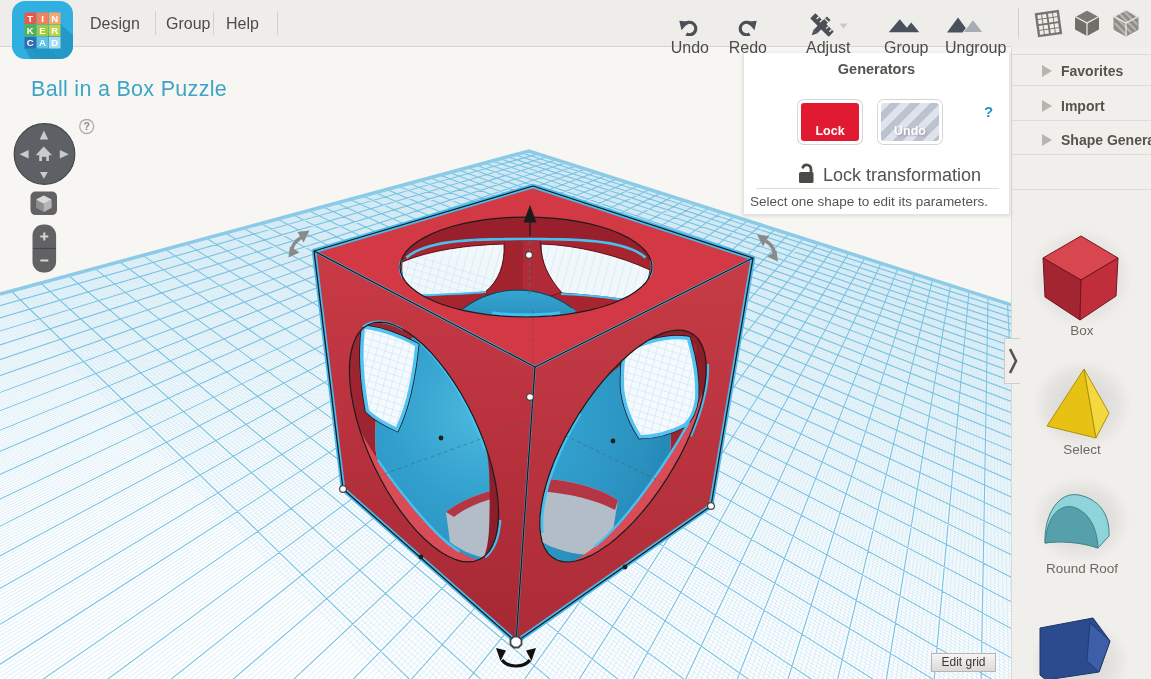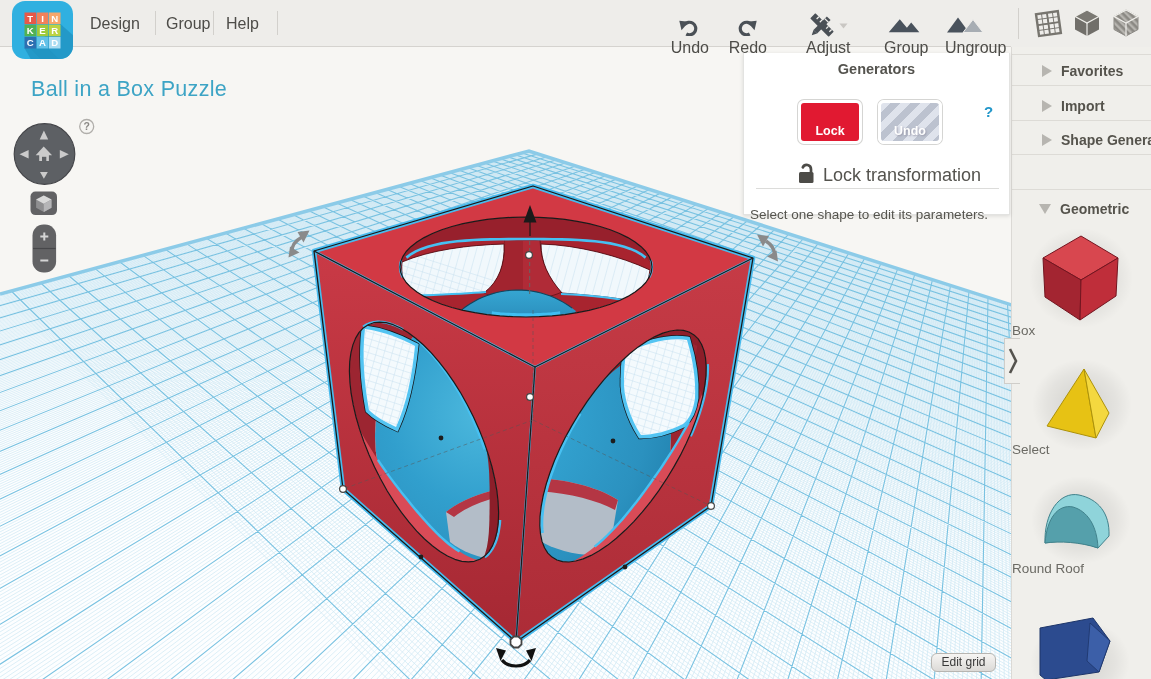--- a/index.html
+++ b/index.html
@@ -9,30 +9,30 @@
 .tbtn .ic{height:24px;display:flex;align-items:center;justify-content:center;margin-bottom:2px}
 #canvas{position:absolute;left:0;top:47px;width:1011px;height:632px;background:#f7f6f3;overflow:hidden}
 #title{position:absolute;left:31px;top:77px;font-size:21.5px;color:#3da4c5;z-index:5;letter-spacing:0.3px}
 #sidebar{position:absolute;left:1011px;top:47px;width:140px;height:632px;background:#f0efeb;border-left:1px solid #dbd9d5}
 #topright{position:absolute;left:1011px;top:0;width:140px;height:47px;background:#eeedea;z-index:35}
 .srow{position:absolute;left:0;width:140px;height:34px;display:flex;align-items:center;z-index:3}
 .tri-r{width:0;height:0;border-left:10px solid #b7b5b0;border-top:6px solid transparent;border-bottom:6px solid transparent;margin-left:30px}
 .tri-d{width:0;height:0;border-top:10px solid #b7b5b0;border-left:6px solid transparent;border-right:6px solid transparent;margin-left:27px}
 .slabel{margin-left:9px;font-size:14px;font-weight:bold;color:#55534c;white-space:nowrap}
 .sdiv{position:absolute;left:0;width:140px;height:1px;background:#dddbd6;z-index:3}
-.shlabel{position:absolute;width:140px;font-size:13.5px;color:#6b6a64;z-index:3}
+.shlabel{position:absolute;width:140px;text-align:center;font-size:13.5px;color:#6b6a64;z-index:3}
 #inspector{position:absolute;left:743px;top:53px;width:267px;height:162px;background:#fff;border:1px solid #e3e3e1;border-top:none;box-shadow:0 1px 4px rgba(0,0,0,0.12);z-index:20}
 #inspector h3{text-align:center;font-size:14.5px;color:#54534e;margin-top:8px;font-weight:bold}
 .swatch{position:absolute;width:64px;height:44px;border-radius:6px;border:3px solid #fff;box-shadow:0 0 0 1px #d5d5d3;top:47px}
 .swlabel{position:absolute;width:100%;text-align:center;bottom:3px;font-size:12.5px;font-weight:bold;color:#fff}
 #qmark{position:absolute;left:240px;top:50px;color:#2196c9;font-weight:bold;font-size:15px}
 #lockrow{position:absolute;left:79px;top:112px;font-size:18px;color:#54534e}
 #insdiv{position:absolute;left:12px;top:135px;width:243px;height:1px;background:#dcdcda}
-#selline{position:absolute;left:6px;top:154px;font-size:13.5px;color:#56554f}
-#editgrid{position:absolute;left:931px;top:653px;width:65px;height:19px;background:linear-gradient(#f6f5f3,#dcdad7);border:1px solid #b7b5b1;border-radius:6px;font-size:12px;color:#3a3a3a;text-align:center;line-height:17px;z-index:6}
+#selline{position:absolute;left:6px;top:141px;font-size:13.5px;color:#56554f}
+#editgrid{position:absolute;left:931px;top:653px;width:65px;height:19px;background:linear-gradient(#f6f5f3,#dcdad7);border:1px solid #b7b5b1;border-radius:0;font-size:12px;color:#3a3a3a;text-align:center;line-height:17px;z-index:6}
 #expander{position:absolute;left:1004px;top:338px;width:16px;height:46px;background:#f0efeb;border:1px solid #cfcdc9;border-right:none;z-index:7}
 </style></head><body>
 <div id="canvas"><svg id="scene" width="1011" height="632" viewBox="0 47 1011 632">
 <defs>
 <radialGradient id="sg" cx="36%" cy="42%" r="70%">
  <stop offset="0%" stop-color="#4cb8dd"></stop>
           <stop offset="45%" stop-color="#319fcd"></stop>
  <stop offset="80%" stop-color="#2b91bf"></stop>
           <stop offset="100%" stop-color="#2283b0"></stop>
 </radialGradient>
@@ -309,24 +309,20 @@
       <span class="tri-r"></span>
       <span class="slabel">Import</span>
     </div>
     <div class="sdiv" style="top:72.5px"></div>
     <div class="srow" style="top:76px">
       <span class="tri-r"></span>
       <span class="slabel">Shape Generators</span>
     </div>
     <div class="sdiv" style="top:107px"></div>
     <div class="sdiv" style="top:141.5px"></div>
-    <div class="srow" style="top:145px">
-      <span class="tri-d"></span>
-      <span class="slabel">Geometric</span>
-    </div>
  <svg width="140" height="632" viewBox="0 0 140 632" style="position:absolute;left:0;top:0">
 <defs>
 <radialGradient id="shdw" cx="50%" cy="50%" r="50%">
           <stop offset="0%" stop-color="#000" stop-opacity="0.13"></stop>
           <stop offset="70%" stop-color="#000" stop-opacity="0.05"></stop>
           <stop offset="100%" stop-color="#000" stop-opacity="0"></stop>
         </radialGradient>
 </defs>
 <ellipse cx="69" cy="231" rx="52" ry="50" fill="url(#shdw)"></ellipse>
 <g stroke="#731520" stroke-width="1" stroke-linejoin="round">

